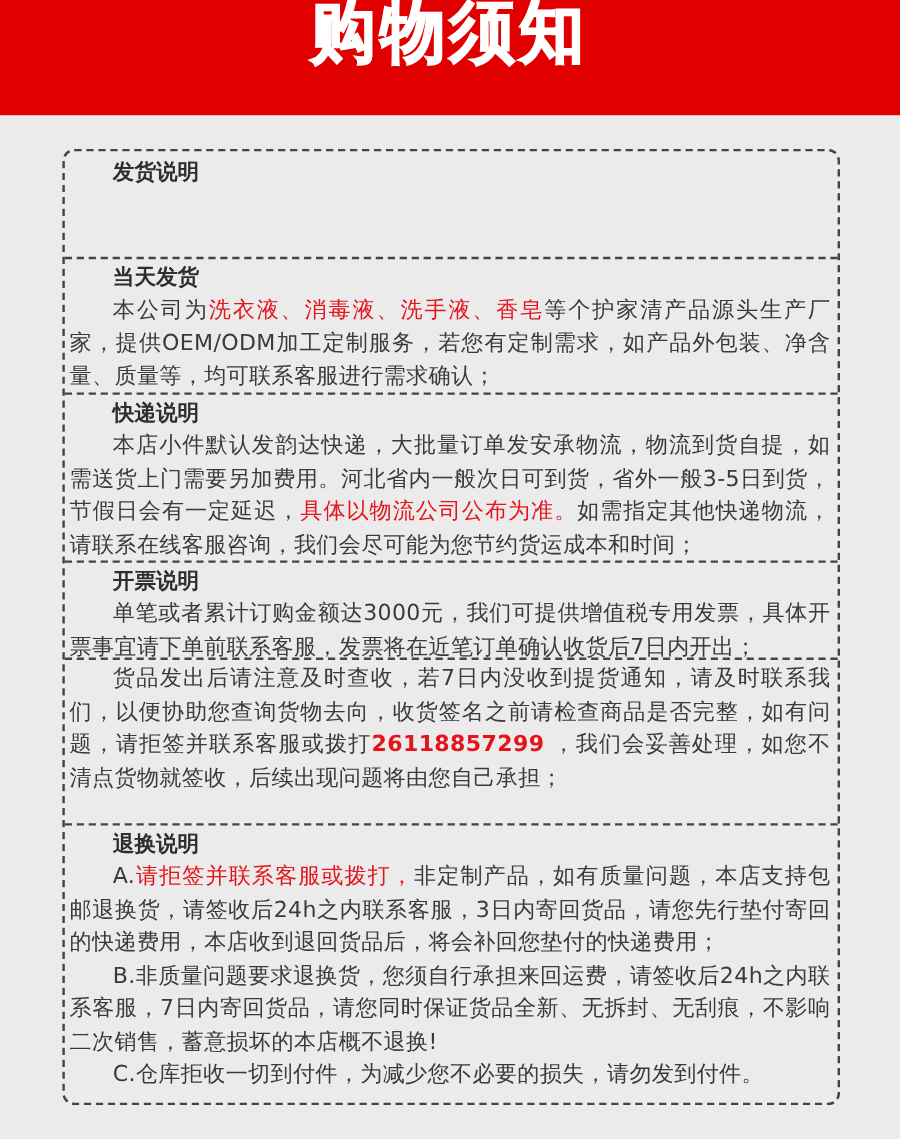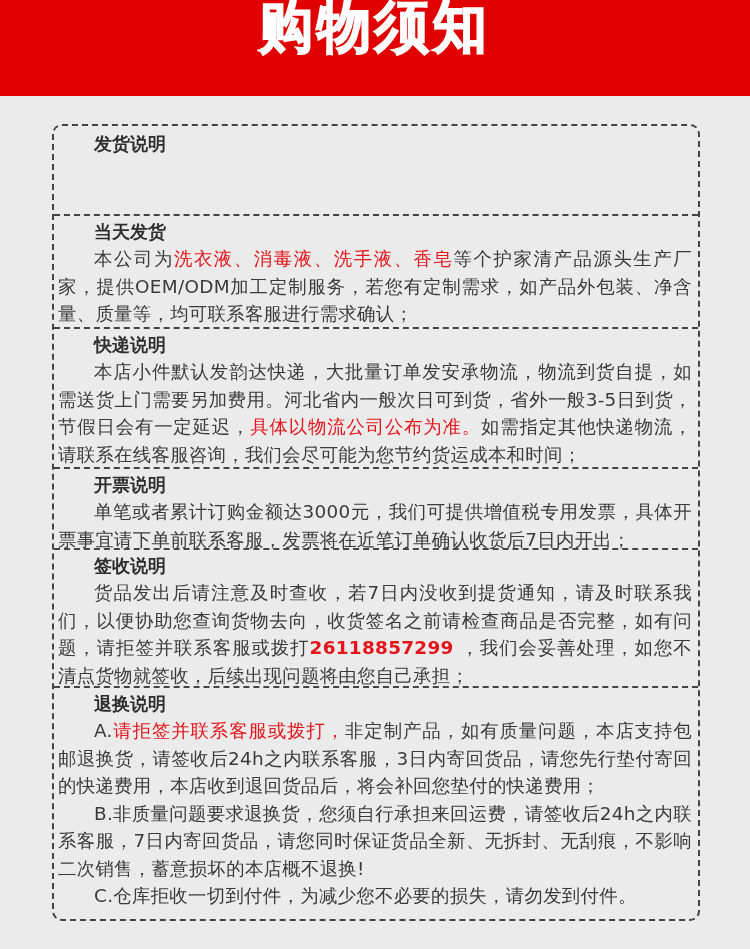--- a/index.html
+++ b/index.html
@@ -71,21 +71,20 @@
   </div>
   <div class="divider" style="top:341px"></div>
 
   <div class="section" style="top:345px">
     <div class="sec-title">开票说明</div>
     <p class="para"><span>单笔或者累计订购金额达3000元，我们可提供增值税专用发票，具体开票事宜请下单前联系客服，发票将在近笔订单确认收货后7日内开出；</span></p>
   </div>
   <div class="divider" style="top:422px"></div>
 
   <div class="section" style="top:426px">
-    <div class="sec-title">签收说明</div>
     <p class="para"><span>货品发出后请注意及时查收，若7日内没收到提货通知，请及时联系我们，以便协助您查询货物去向，收货签名之前请检查商品是否完整，如有问题，请拒签并联系客服或拨打</span><span class="phone">26118857299</span><span> ，我们会妥善处理，如您不清点货物就签收，后续出现问题将由您自己承担；</span></p>
   </div>
   <div class="divider" style="top:560px"></div>
 
   <div class="section" style="top:564px">
     <div class="sec-title">退换说明</div>
     <p class="para"><span>A.</span><span class="red">请拒签并联系客服或拨打，</span><span>非定制产品，如有质量问题，本店支持包邮退换货，请签收后24h之内联系客服，3日内寄回货品，请您先行垫付寄回的快递费用，本店收到退回货品后，将会补回您垫付的快递费用；</span></p>
     <p class="para"><span>B.非质量问题要求退换货，您须自行承担来回运费，请签收后24h之内联系客服，7日内寄回货品，请您同时保证货品全新、无拆封、无刮痕，不影响二次销售，蓄意损坏的本店概不退换!</span></p>
     <p class="para"><span>C.仓库拒收一切到付件，为减少您不必要的损失，请勿发到付件。</span></p>
   </div>

